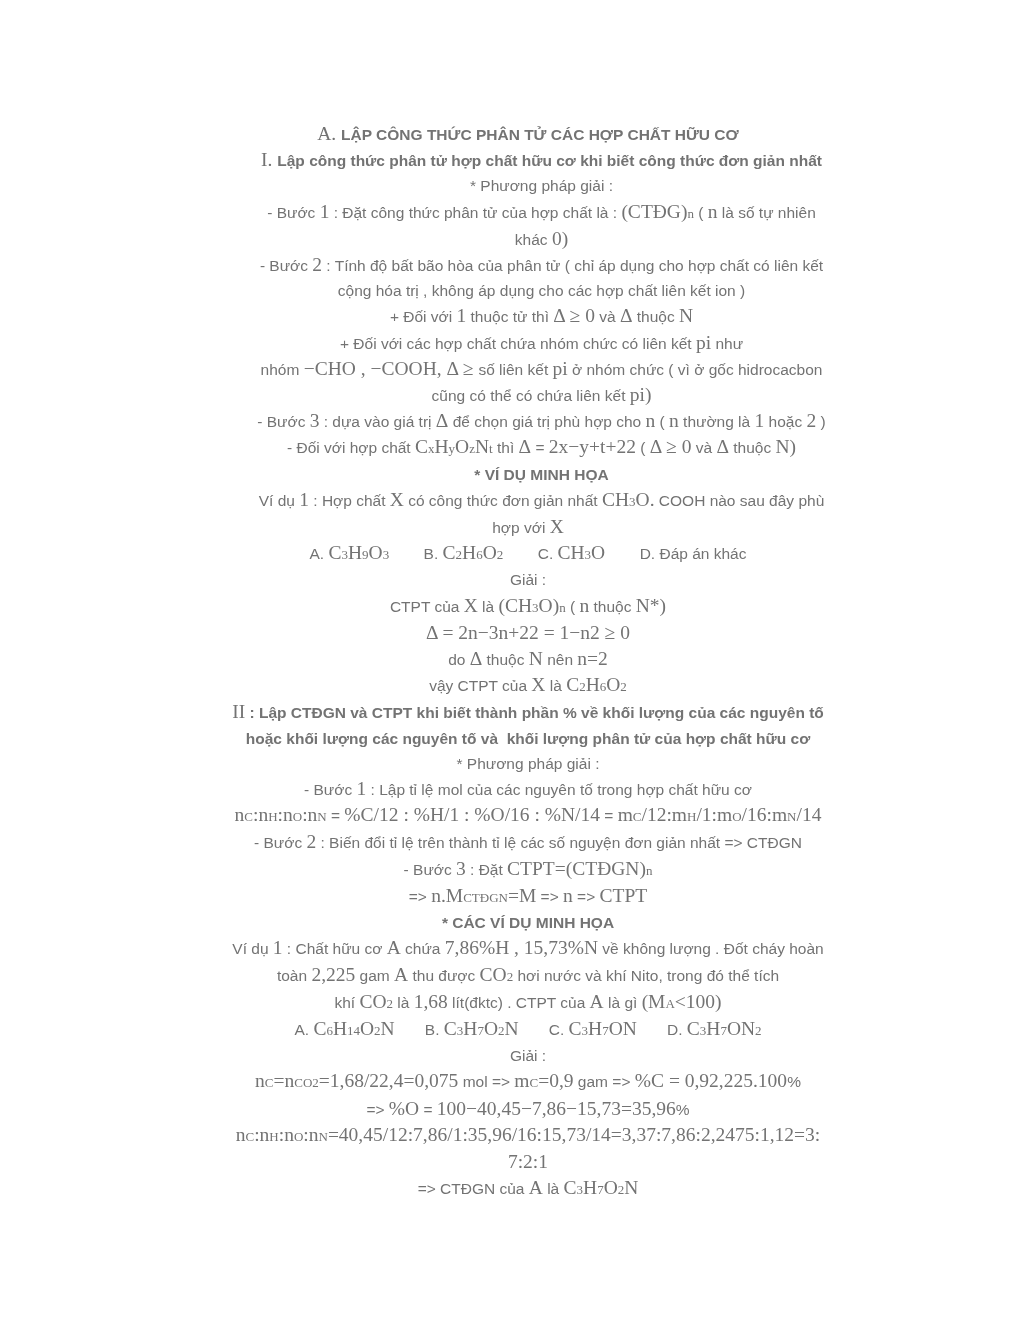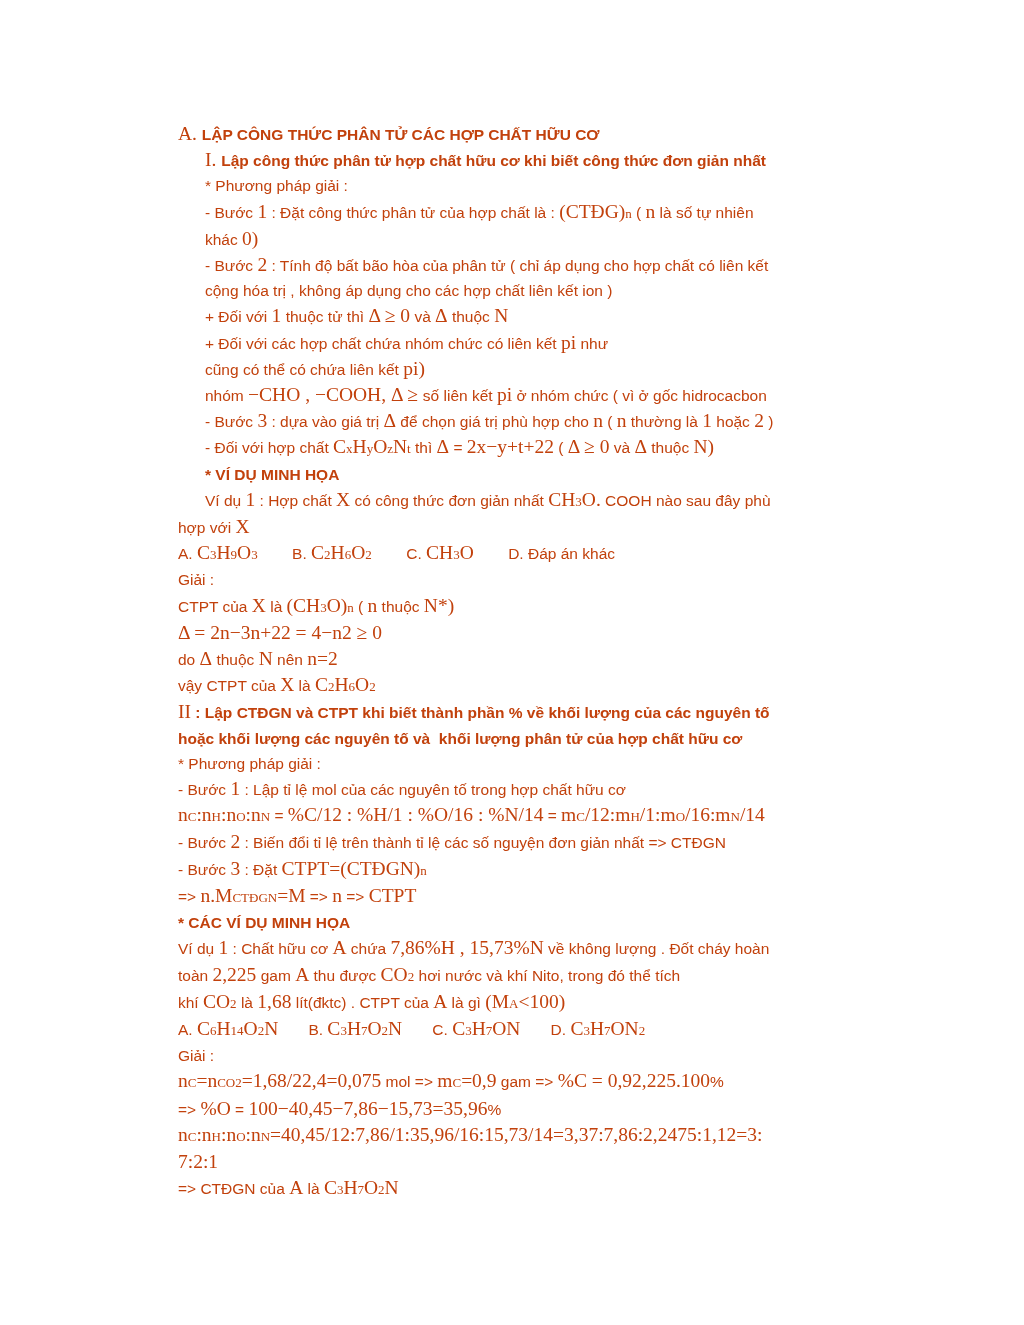--- a/index.html
+++ b/index.html
@@ -17,22 +17,23 @@
   .content {
     position: absolute;
     left: 178px;
     top: 121px;
     width: 700px;
   }
   .line {
     font-family: "Liberation Sans", sans-serif;
     font-size: 15.5px;
     line-height: 25.2px;
-    color: #c2410c;
+    color: #737373;
     white-space: pre;
+    text-align: center;
   }
   .indent1 { padding-left: 27px; }
   .r-n { font-family: "Liberation Sans", sans-serif; }
   .r-b { font-family: "Liberation Sans", sans-serif; font-weight: bold; }
   .r-m { font-family: "Liberation Serif", serif; font-size: 19.5px; }
   .r-s { font-family: "Liberation Serif", serif; font-size: 13px; }
 </style>
 </head>
 <body>
 
@@ -40,31 +41,31 @@
   <div class="content">
       <div class="line"><span class="r-m">A. </span><span class="r-b">LẬP CÔNG THỨC PHÂN TỬ CÁC HỢP CHẤT HỮU CƠ</span></div>
       <div class="line indent1"><span class="r-m">I. </span><span class="r-b">Lập công thức phân tử hợp chất hữu cơ khi biết công thức đơn giản nhất</span></div>
       <div class="line indent1"><span class="r-n">* Phương pháp giải :</span></div>
       <div class="line indent1"><span class="r-n">- Bước </span><span class="r-m">1</span><span class="r-n"> : Đặt công thức phân tử của hợp chất là : </span><span class="r-m">(CTĐG)</span><span class="r-s">n</span><span class="r-n"> ( </span><span class="r-m">n</span><span class="r-n"> là số tự nhiên</span></div>
       <div class="line indent1"><span class="r-n">khác </span><span class="r-m">0)</span></div>
       <div class="line indent1"><span class="r-n">- Bước </span><span class="r-m">2</span><span class="r-n"> : Tính độ bất bão hòa của phân tử ( chỉ áp dụng cho hợp chất có liên kết</span></div>
       <div class="line indent1"><span class="r-n">cộng hóa trị , không áp dụng cho các hợp chất liên kết ion )</span></div>
       <div class="line indent1"><span class="r-n">+ Đối với </span><span class="r-m">1</span><span class="r-n"> thuộc tử thì </span><span class="r-m">Δ ≥ 0</span><span class="r-n"> và </span><span class="r-m">Δ</span><span class="r-n"> thuộc </span><span class="r-m">N</span></div>
       <div class="line indent1"><span class="r-n">+ Đối với các hợp chất chứa nhóm chức có liên kết </span><span class="r-m">pi</span><span class="r-n"> như</span></div>
+      <div class="line indent1"><span class="r-n">nhóm </span><span class="r-m">−CHO , −COOH, Δ ≥ </span><span class="r-n">số liên kết </span><span class="r-m">pi</span><span class="r-n"> ở nhóm chức ( vì ở gốc hidrocacbon</span></div>
       <div class="line indent1"><span class="r-n">cũng có thể có chứa liên kết </span><span class="r-m">pi)</span></div>
-      <div class="line indent1"><span class="r-n">nhóm </span><span class="r-m">−CHO , −COOH, Δ ≥ </span><span class="r-n">số liên kết </span><span class="r-m">pi</span><span class="r-n"> ở nhóm chức ( vì ở gốc hidrocacbon</span></div>
       <div class="line indent1"><span class="r-n">- Bước </span><span class="r-m">3</span><span class="r-n"> : dựa vào giá trị </span><span class="r-m">Δ</span><span class="r-n"> để chọn giá trị phù hợp cho </span><span class="r-m">n</span><span class="r-n"> ( </span><span class="r-m">n</span><span class="r-n"> thường là </span><span class="r-m">1</span><span class="r-n"> hoặc </span><span class="r-m">2</span><span class="r-n"> )</span></div>
       <div class="line indent1"><span class="r-n">- Đối với hợp chất </span><span class="r-m">C</span><span class="r-s">x</span><span class="r-m">H</span><span class="r-s">y</span><span class="r-m">O</span><span class="r-s">z</span><span class="r-m">N</span><span class="r-s">t</span><span class="r-n"> thì </span><span class="r-m">Δ</span><span class="r-n"> = </span><span class="r-m">2x−y+t+22</span><span class="r-n"> ( </span><span class="r-m">Δ ≥ 0</span><span class="r-n"> và </span><span class="r-m">Δ</span><span class="r-n"> thuộc </span><span class="r-m">N)</span></div>
       <div class="line indent1"><span class="r-b">* VÍ DỤ MINH HỌA</span></div>
       <div class="line indent1"><span class="r-n">Ví dụ </span><span class="r-m">1</span><span class="r-n"> : Hợp chất </span><span class="r-m">X</span><span class="r-n"> có công thức đơn giản nhất </span><span class="r-m">CH</span><span class="r-s">3</span><span class="r-m">O.</span><span class="r-n"> COOH nào sau đây phù</span></div>
       <div class="line"><span class="r-n">hợp với </span><span class="r-m">X</span></div>
       <div class="line"><span class="r-n">A. </span><span class="r-m">C</span><span class="r-s">3</span><span class="r-m">H</span><span class="r-s">9</span><span class="r-m">O</span><span class="r-s">3</span><span class="r-n">        </span><span class="r-n">B. </span><span class="r-m">C</span><span class="r-s">2</span><span class="r-m">H</span><span class="r-s">6</span><span class="r-m">O</span><span class="r-s">2</span><span class="r-n">        </span><span class="r-n">C. </span><span class="r-m">CH</span><span class="r-s">3</span><span class="r-m">O</span><span class="r-n">        </span><span class="r-n">D. Đáp án khác</span></div>
       <div class="line"><span class="r-n">Giải :</span></div>
       <div class="line"><span class="r-n">CTPT của </span><span class="r-m">X</span><span class="r-n"> là </span><span class="r-m">(CH</span><span class="r-s">3</span><span class="r-m">O)</span><span class="r-s">n</span><span class="r-n"> ( </span><span class="r-m">n</span><span class="r-n"> thuộc </span><span class="r-m">N*)</span></div>
-      <div class="line"><span class="r-m">Δ = 2n−3n+22 = 4−n2 ≥ 0</span></div>
+      <div class="line"><span class="r-m">Δ = 2n−3n+22 = 1−n2 ≥ 0</span></div>
       <div class="line"><span class="r-n">do </span><span class="r-m">Δ</span><span class="r-n"> thuộc </span><span class="r-m">N</span><span class="r-n"> nên </span><span class="r-m">n=2</span></div>
       <div class="line"><span class="r-n">vậy CTPT của </span><span class="r-m">X</span><span class="r-n"> là </span><span class="r-m">C</span><span class="r-s">2</span><span class="r-m">H</span><span class="r-s">6</span><span class="r-m">O</span><span class="r-s">2</span></div>
       <div class="line"><span class="r-m">II</span><span class="r-b"> : Lập CTĐGN và CTPT khi biết thành phần % về khối lượng của các nguyên tố</span></div>
       <div class="line"><span class="r-b">hoặc khối lượng các nguyên tố và  khối lượng phân tử của hợp chất hữu cơ</span></div>
       <div class="line"><span class="r-n">* Phương pháp giải :</span></div>
       <div class="line"><span class="r-n">- Bước </span><span class="r-m">1</span><span class="r-n"> : Lập tỉ lệ mol của các nguyên tố trong hợp chất hữu cơ</span></div>
       <div class="line"><span class="r-m">n</span><span class="r-s">C</span><span class="r-m">:n</span><span class="r-s">H</span><span class="r-m">:n</span><span class="r-s">O</span><span class="r-m">:n</span><span class="r-s">N</span><span class="r-n"> = </span><span class="r-m">%C/12 : %H/1 : %O/16 : %N/14</span><span class="r-n"> = </span><span class="r-m">m</span><span class="r-s">C</span><span class="r-m">/12:m</span><span class="r-s">H</span><span class="r-m">/1:m</span><span class="r-s">O</span><span class="r-m">/16:m</span><span class="r-s">N</span><span class="r-m">/14</span></div>
       <div class="line"><span class="r-n">- Bước </span><span class="r-m">2</span><span class="r-n"> : Biến đổi tỉ lệ trên thành tỉ lệ các số nguyện đơn giản nhất =&gt; CTĐGN</span></div>
       <div class="line"><span class="r-n">- Bước </span><span class="r-m">3</span><span class="r-n"> : Đặt </span><span class="r-m">CTPT=(CTĐGN)</span><span class="r-s">n</span></div>
       <div class="line"><span class="r-n">=&gt; </span><span class="r-m">n.M</span><span class="r-s">CTĐGN</span><span class="r-m">=M</span><span class="r-n"> =&gt; </span><span class="r-m">n</span><span class="r-n"> =&gt; </span><span class="r-m">CTPT</span></div>

